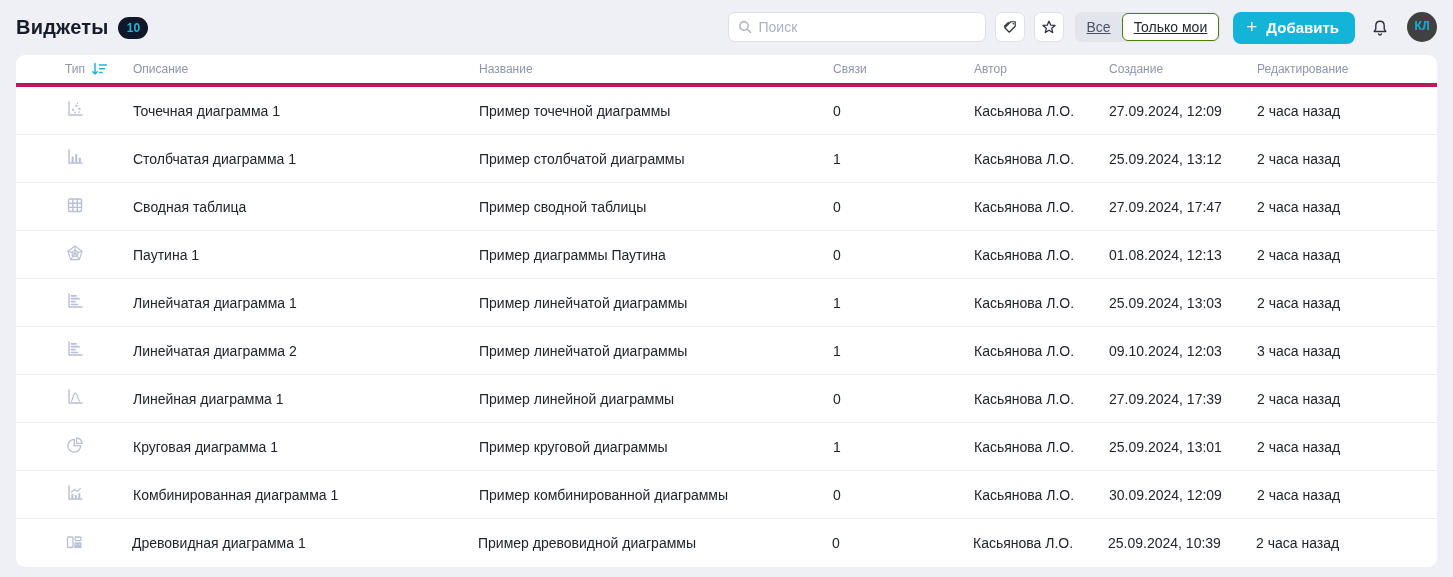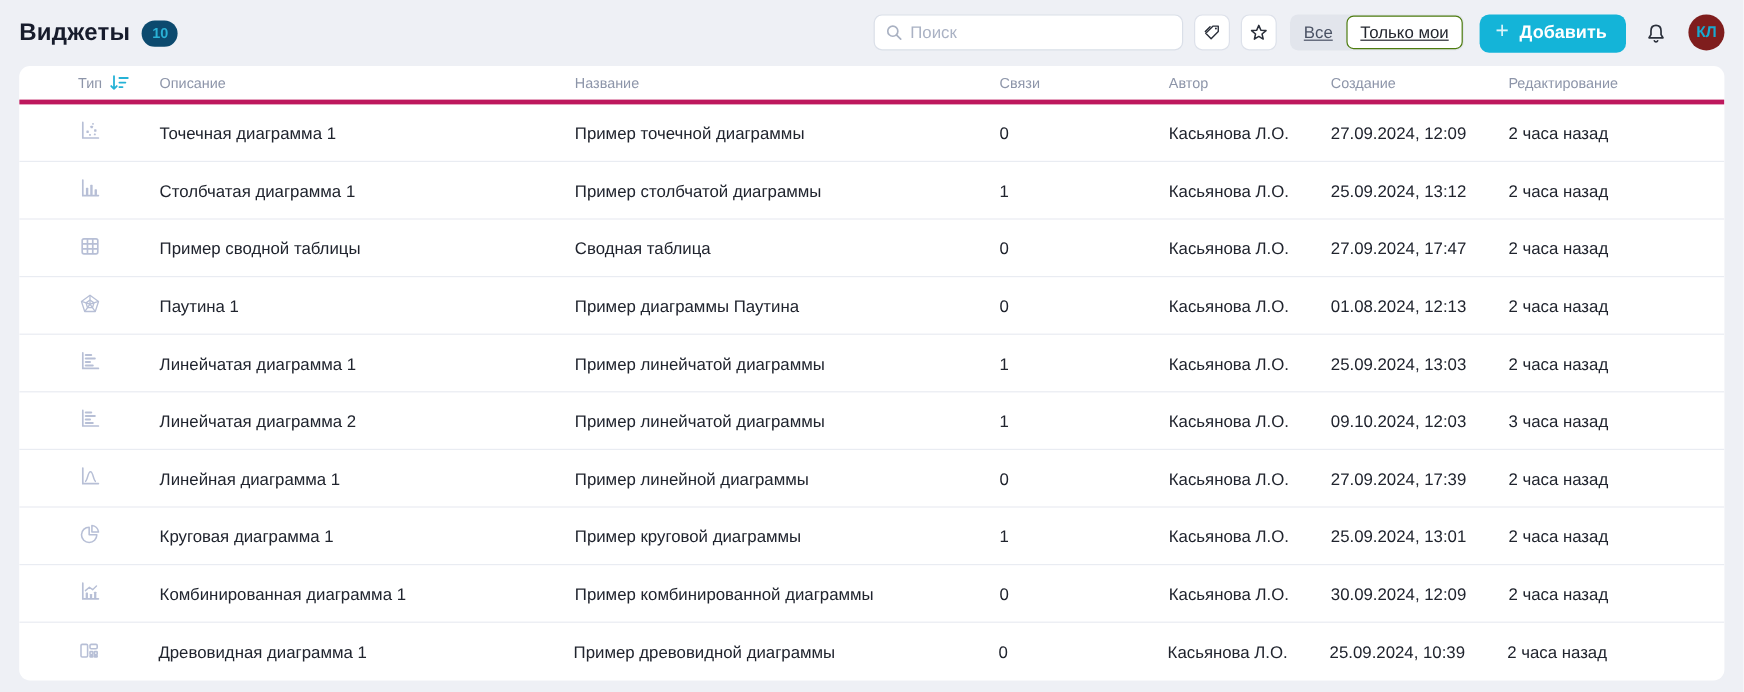--- a/index.html
+++ b/index.html
@@ -11,21 +11,21 @@
   }
   
   .topbar {
     height:55px; display:flex; align-items:center;
     padding:0 16px;
   }
   .title-wrap { display:flex; align-items:center; gap:10px; }
   .page-title { font-size:20px; font-weight:700; color:#171c2c; letter-spacing:.2px;text-align:right; }
   .count-badge {
     min-width:30px; height:22px; padding:0 8px;
-    background:#0c4a6e; color:#2ab2d6;
+    background:#0f172a; color:#2ab2d6;
     border-radius:12px; font-size:12px; font-weight:600;
     display:inline-flex; align-items:center; justify-content:center;
   }
   .topbar-right { margin-left:auto; display:flex; gap:9px; }
   .search {
     position:relative; width:258px; height:30px;
   }
   .search svg { position:absolute; left:9px; top:7px; }
   .search input {
     width:100%; height:100%;
@@ -60,24 +60,24 @@
     background:#14b4d8; color:#fff; border:none; border-radius:8px;
     font-size:15px; font-weight:700; cursor:pointer;
     display:inline-flex; align-items:center; gap:9px;
     font-family:"Liberation Sans", sans-serif;
   }
   .add-btn .plus { font-size:19px; font-weight:400; opacity:.85; line-height:1; margin-top:-2px; }
   .bell-btn { width:32px; height:32px; background:transparent; border:none; cursor:pointer;
     display:inline-flex; align-items:center; justify-content:center; }
   .avatar {
     width:30px; height:30px; border-radius:50%;
-    background:#7f1d1d; color:#18a9cf;
+    background:#404040; color:#18a9cf;
     font-size:13px; font-weight:700;
     display:inline-flex; align-items:center; justify-content:center;
-    cursor:pointer; margin-left:2px;
+    cursor:pointer; margin-left:2px;font-family:Liberation Mono, monospace;
   }
   
   .card {
     margin:0 16px; background:#fff; border-radius:9px;
     overflow:hidden;
   }
   .thead, .tr {
     display:grid;
     grid-template-columns:68px 346px 354px 141px 135px 148px 1fr;
     align-items:center;
@@ -217,22 +217,22 @@
         <div class="td">25.09.2024, 13:12</div>
         <div class="td">2 часа назад</div>
       </div>
       <div class="tr">
         <div class="td"><span class="type-icon">
             <svg width="20" height="20" viewBox="0 0 20 20" fill="none" stroke="currentColor" stroke-width="1.4">
               <rect x="3.5" y="4" width="13" height="12.5" rx="1.5"></rect>
               <path d="M3.5 8.2 h13 M3.5 12.4 h13 M7.9 4 v12.5 M12.3 4 v12.5"></path>
             </svg>
           </span></div>
+        <div class="td">Сводная таблица</div>
         <div class="td">Пример сводной таблицы</div>
-        <div class="td">Сводная таблица</div>
         <div class="td">0</div>
         <div class="td">Касьянова Л.О.</div>
         <div class="td">27.09.2024, 17:47</div>
         <div class="td">2 часа назад</div>
       </div>
       <div class="tr">
         <div class="td"><span class="type-icon">
             <svg width="20" height="20" viewBox="0 0 20 20" fill="none" stroke="currentColor" stroke-width="1.1" stroke-linejoin="round">
               <polygon points="10,3 17.1,8.2 14.4,16.6 5.6,16.6 2.9,8.2"></polygon>
               <polygon points="10,7 13.3,9.4 12.1,13.3 7.9,13.3 6.7,9.4"></polygon>

